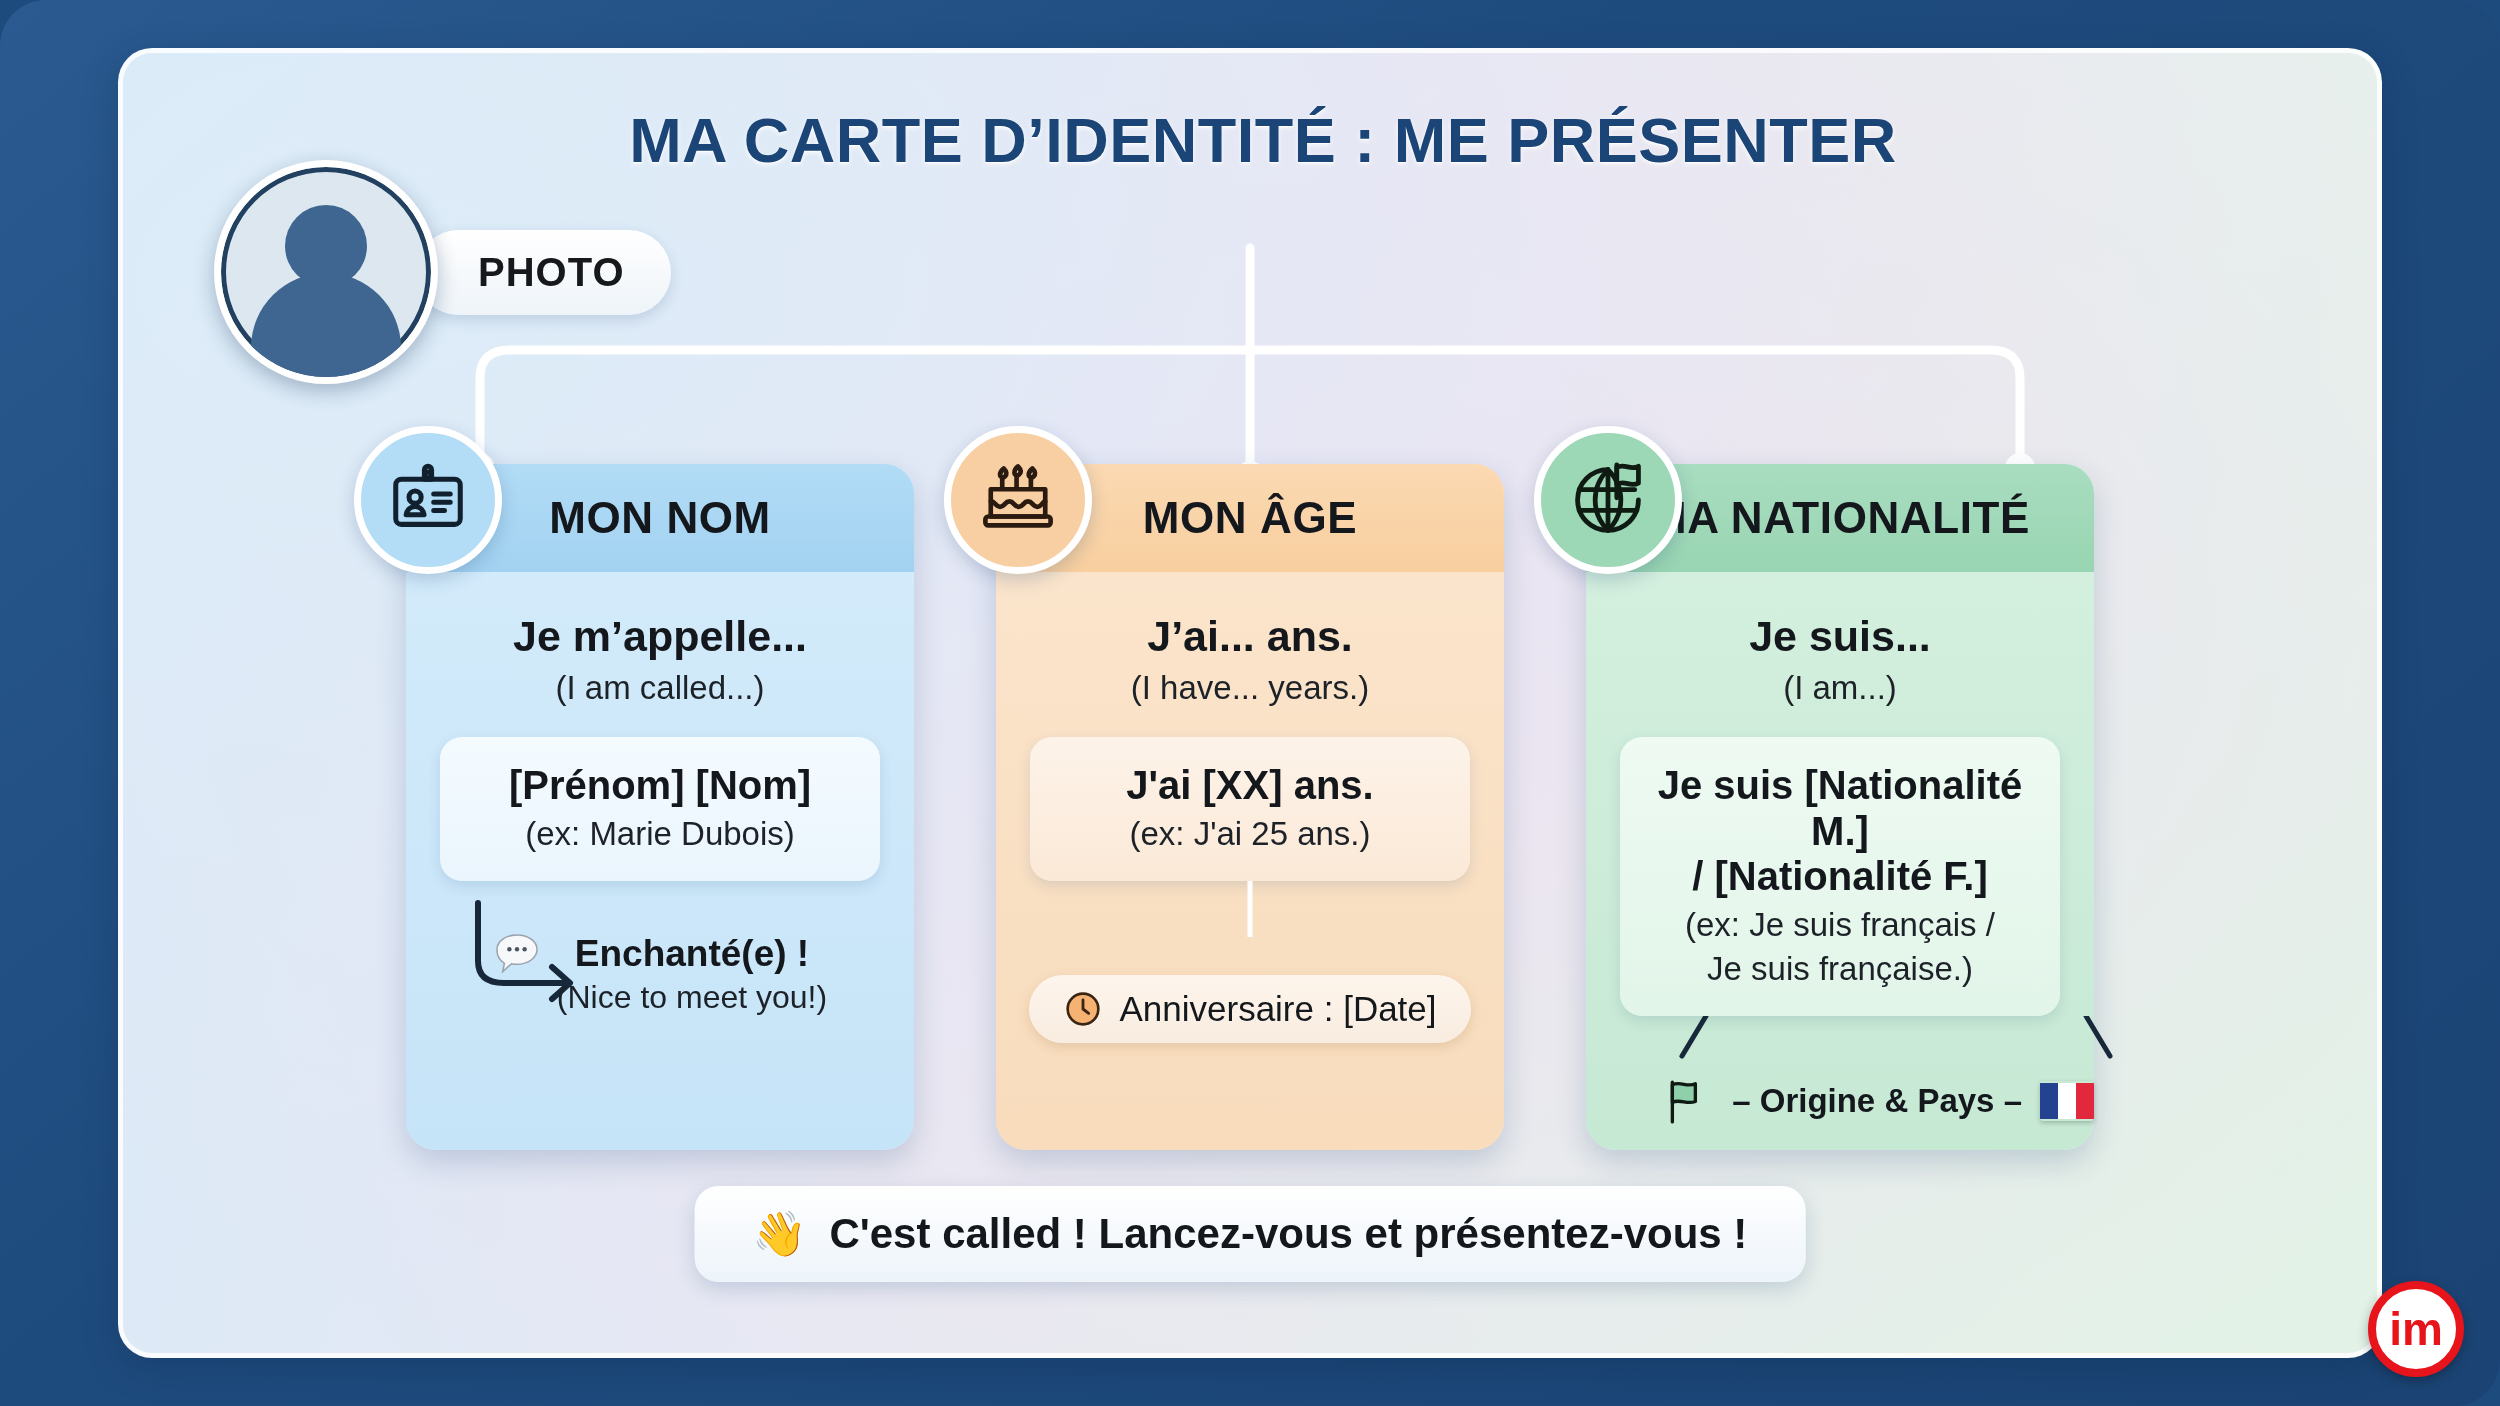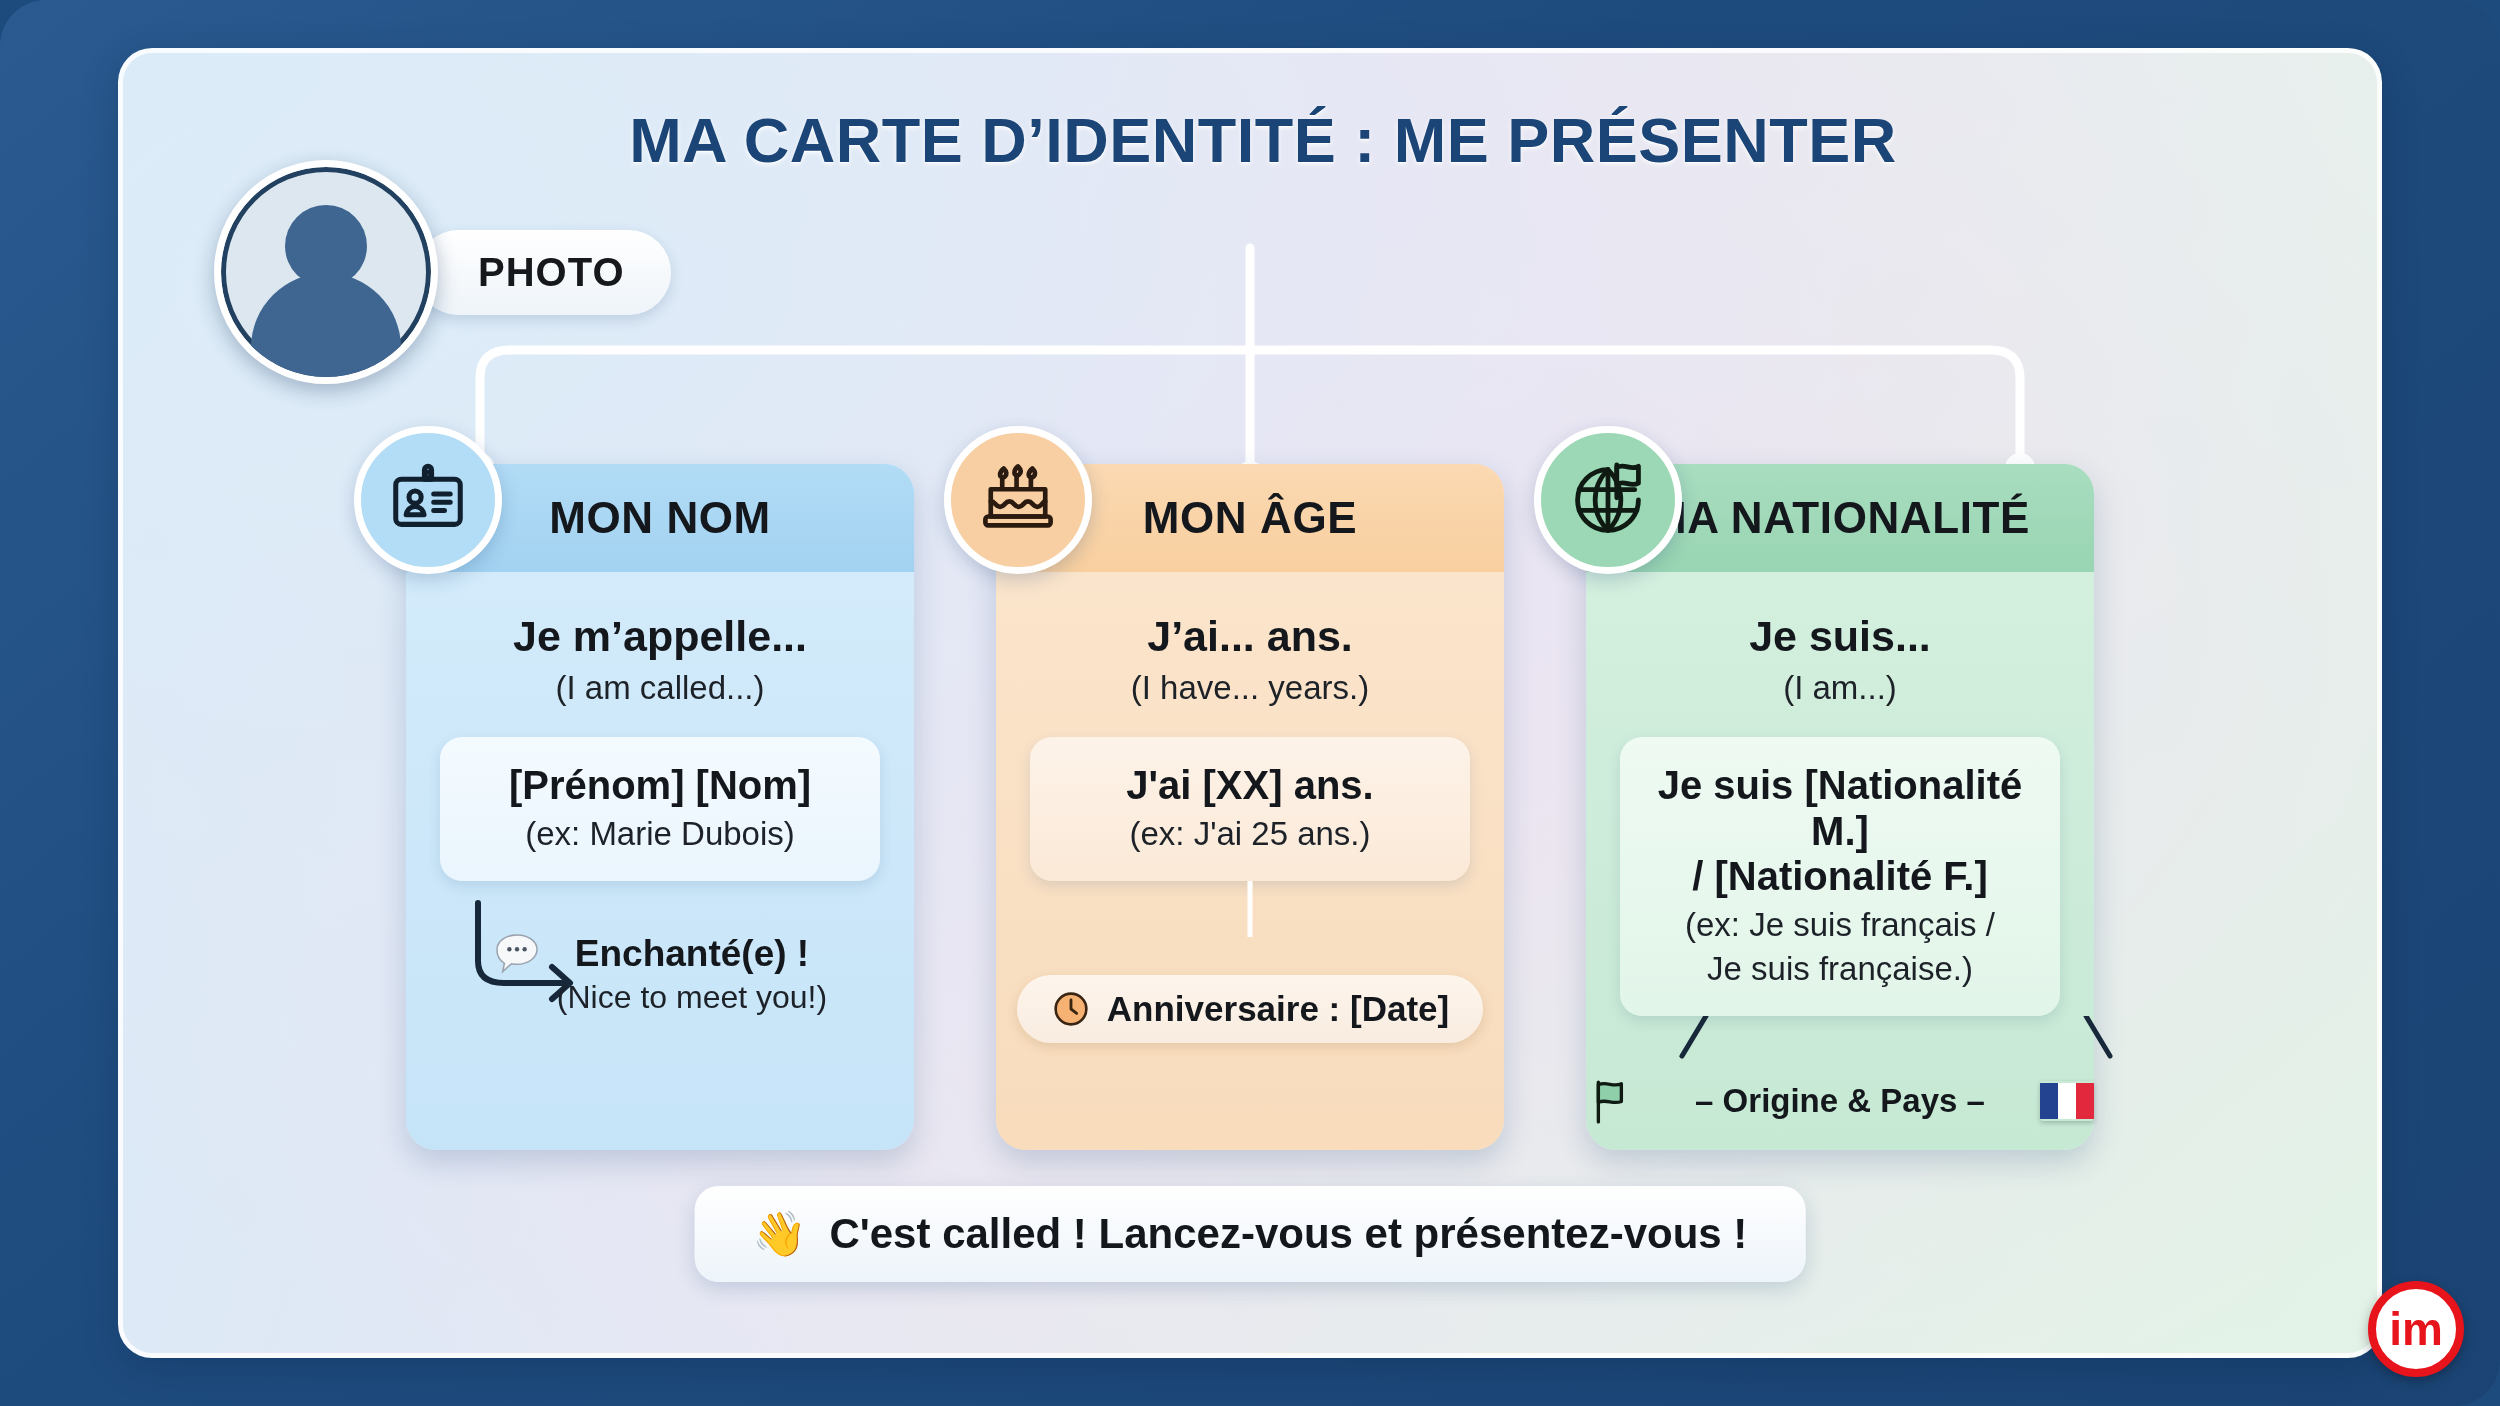--- a/index.html
+++ b/index.html
@@ -121,24 +121,24 @@
   .tail-texts { text-align: center; }
   .tail-texts .t1 { font-size: 37px; font-weight: 700; color: #14181d; }
   .tail-texts .t2 { font-size: 32px; color: #1d2228; margin-top: 4px; }
 
   .pill {
     margin: 24px auto 0 auto; width: fit-content;
     display: flex; align-items: center; gap: 16px;
     padding: 14px 34px; border-radius: 34px;
     background: linear-gradient(180deg,#fdf5ec 0%,#f9ece0 100%);
     box-shadow: 0 4px 12px rgba(120,80,30,.16);
-    font-size: 35px; font-weight: 700; color: #14181d;
+    font-size: 35px; font-weight: 400; color: #14181d;
   }
   .origin-row {
-    margin-top: 18px; display: flex; align-items: center; justify-content: space-between; gap: 9px;
+    margin-top: 18px; display: flex; align-items: center; justify-content: flex-end; gap: 18px;
     font-size: 33px; font-weight: 700; color: #14181d;
   }
   .flag-fr { width: 54px; height: 40px; display: block; border-radius: 3px; box-shadow: 0 2px 5px rgba(0,0,0,.22); }
 
   
   .footer {
     position: absolute; left: 50%; transform: translateX(-50%); bottom: 76px;
     display: flex; align-items: center; gap: 22px;
     padding: 22px 58px; border-radius: 24px;
     background: linear-gradient(180deg,#ffffff 0%,#edf4fa 100%);

